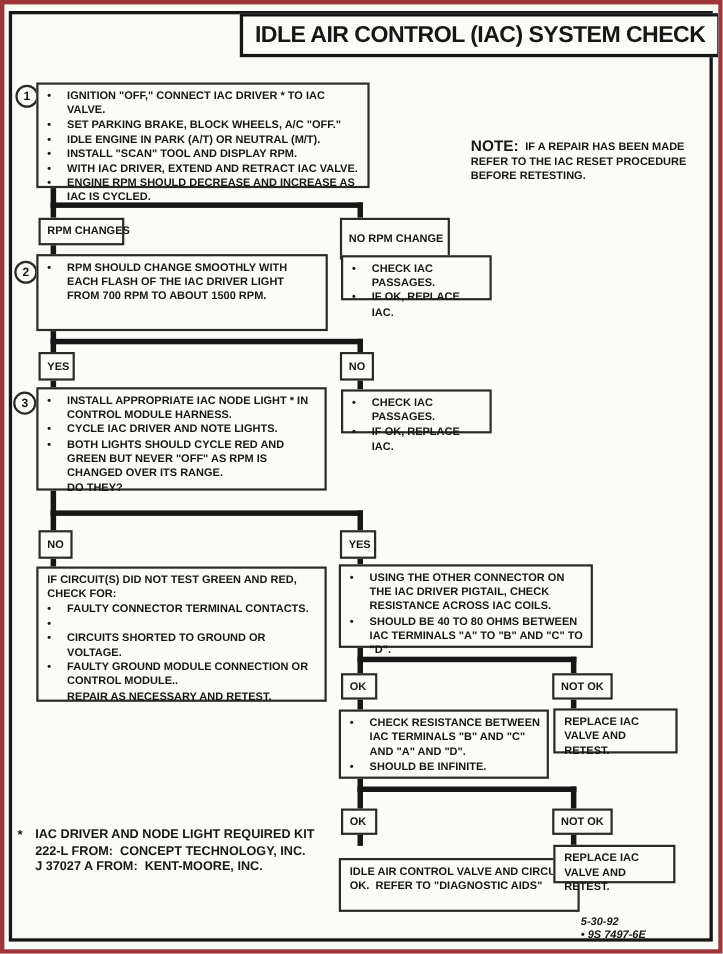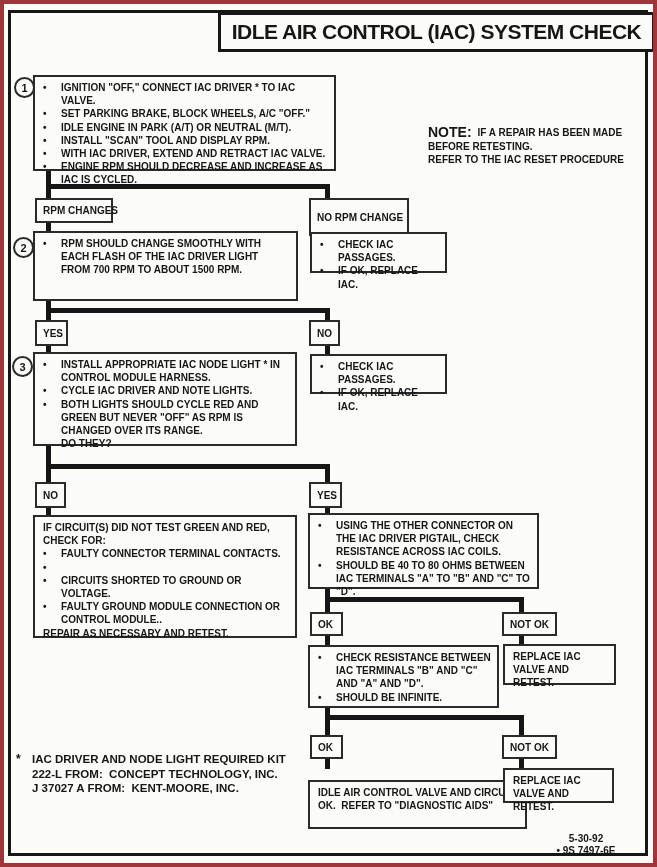--- a/index.html
+++ b/index.html
@@ -31,27 +31,27 @@
   .circ {
     position:absolute; width:21px; height:21px; border:2px solid #2a2a2a;
     border-radius:50%; box-sizing:border-box; background:#fbfbf8;
     display:flex; align-items:center; justify-content:center; font-size:11px;
   }
   .brow { display:flex; }
   .bm { flex:none; width:9px; margin-right:9px; text-align:left; }
   .bt { white-space:pre-wrap; }
   .q { margin-left:18px; }
   .intro { white-space:pre-wrap; }
-  .tail { white-space:pre-wrap; }
+  .tail { margin-left:18px; white-space:pre-wrap; }
   .note { position:absolute; left:424px; top:122px; width:226px; font-size:10px; line-height:13.5px; }
   .note .nlabel { font-size:14px; margin-right:6px; vertical-align:-1px; }
   .footnote { position:absolute; left:12px; top:748px; width:300px; font-size:11.5px; line-height:14.5px; display:flex; }
   .footnote .fm { flex:none; width:16px; font-size:12px; }
   .footnote .fl { white-space:pre-wrap; }
-  .docinfo { position:absolute; left:524px; top:829px; width:116px; font-size:10px; line-height:11.5px; text-align:center; }
+  .docinfo { position:absolute; left:524px; top:829px; width:116px; font-size:10px; line-height:11.5px; text-align:left;font-style:italic; }
 </style>
 </head>
 <body>
 
 <div class="canvas">
 
   <div class="frame"></div>
 
   <div class="title-box">
     <span>IDLE AIR CONTROL (IAC) SYSTEM CHECK</span>
@@ -115,22 +115,22 @@
         <span class="bt">WITH IAC DRIVER, EXTEND AND RETRACT IAC VALVE.</span>
       </div>
     <div class="brow">
         <span class="bm">•</span>
         <span class="bt">ENGINE RPM SHOULD DECREASE AND INCREASE AS IAC IS CYCLED.</span>
       </div>
   </div>
 
   <div class="note">
     <span class="nlabel">NOTE:</span><span>IF A REPAIR HAS BEEN MADE</span>
+    <div>REFER TO THE IAC RESET PROCEDURE</div>
     <div>BEFORE RETESTING.</div>
-    <div>REFER TO THE IAC RESET PROCEDURE</div>
   </div>
 
   <div class="lbl" style="left:31px;top:194px;width:78px;height:25px">
     <span>RPM CHANGES</span>
   </div>
   <div class="lbl" style="left:305px;top:194px;width:100px;height:38px">
     <span>NO RPM CHANGE</span>
   </div>
 
   <div class="box" style="left:29px;top:227px;width:265px;height:70px">

